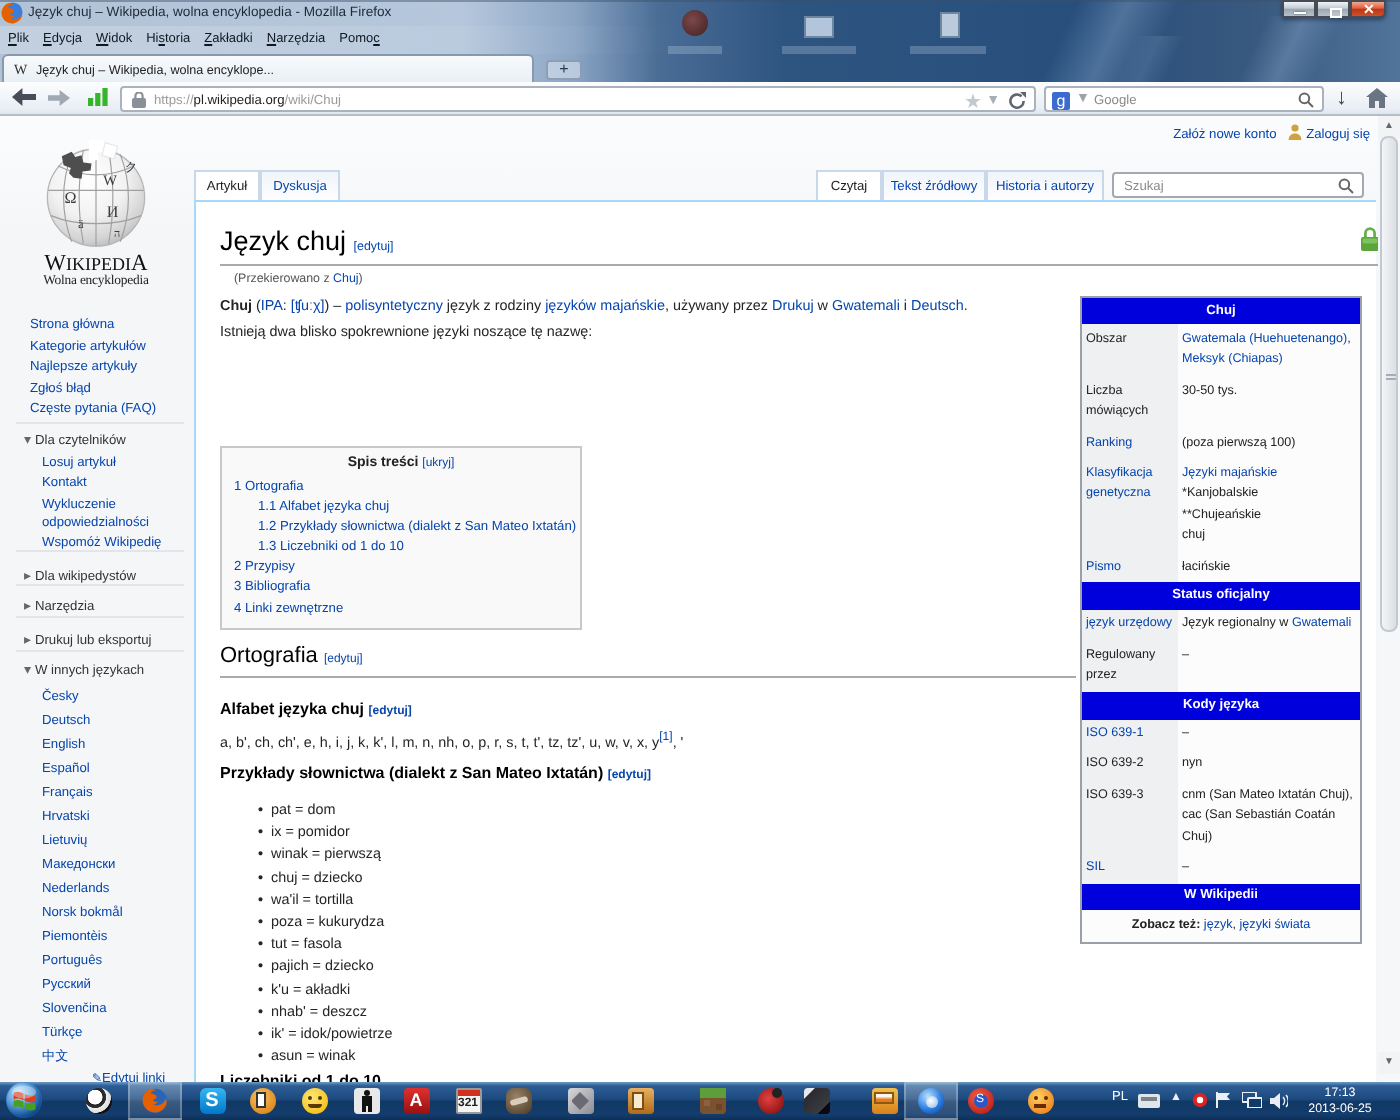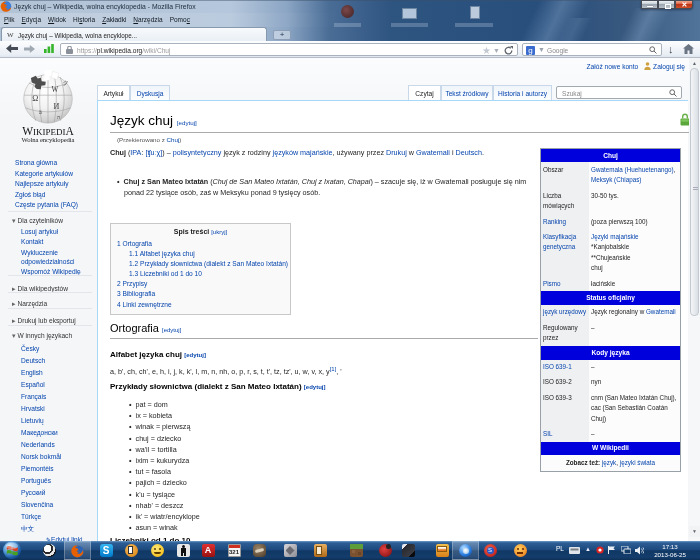--- a/index.html
+++ b/index.html
@@ -300,49 +300,49 @@
  <div id="content-inner" style="position:absolute;left:97px;top:42px;width:592px;height:441px">
   <h1 id="firstHeading">Język chuj <span class="ed">[edytuj]</span></h1>
   <div id="h1line"></div>
   <div id="redir">(Przekierowano z <a href="#">Chuj</a>)</div>
   <svg id="lockico" width="10" height="13" viewBox="0 0 10 13">
         <rect x="0.5" y="5.5" width="9" height="7" rx="1" fill="#5aa63a"></rect>
         <rect x="1.2" y="6.2" width="7.6" height="2.5" rx="1" fill="#7cc45c"></rect>
         <path d="M2.7 5.5V3.6a2.3 2.3 0 0 1 4.6 0v1.9" fill="none" stroke="#6ab04a" stroke-width="1.4"></path>
       </svg>
   <div id="para1" class="btext"><b>Chuj</b> (<a href="#">IPA</a>: <a href="#">[ʧuːχ]</a>) – <a href="#">polisyntetyczny</a> język z rodziny <a href="#">języków majańskie</a>, używany przez <a href="#">Drukuj</a> w <a href="#">Gwatemali</a> i <a href="#">Deutsch</a>.</div>
+  <div id="para2" class="btext">Istnieją dwa blisko spokrewnione języki noszące tę nazwę:</div>
   <ul id="blist" class="btext">
-   <li><b>Chuj z San Mateo Ixtatán</b> (<i>Chuj de San Mateo Ixtatán, Chuj z Ixatan, Chapai</i>) – szacuje się, iż w Gwatemali posługuje się nim<br>ponad 22 tysiące osób, zaś w Meksyku ponad 9 tysięcy osób.</li>
   </ul>
   <div id="toc">
    <div class="tt">Spis treści <span class="ed" style="font-weight:normal">[ukryj]</span></div>
    <a href="#">1 Ortografia</a>
    <a href="#" class="l2">1.1 Alfabet języka chuj</a>
    <a href="#" class="l2">1.2 Przykłady słownictwa (dialekt z San Mateo Ixtatán)</a>
    <a href="#" class="l2">1.3 Liczebniki od 1 do 10</a>
    <a href="#">2 Przypisy</a>
    <a href="#">3 Bibliografia</a>
    <a href="#">4 Linki zewnętrzne</a>
   </div>
   <h2 class="sec" id="sec-orto">Ortografia <span class="ed">[edytuj]</span></h2>
   <h3 class="sec" id="sec-alfa">Alfabet języka chuj <span class="ed">[edytuj]</span></h3>
   <div id="alphaline" class="btext">a, b', ch, ch', e, h, i, j, k, k', l, m, n, nh, o, p, r, s, t, t', tz, tz', u, w, v, x, y<sup style="font-size:6px"><a href="#">[1]</a></sup>, '</div>
   <h3 class="sec" id="sec-przy">Przykłady słownictwa (dialekt z San Mateo Ixtatán) <span class="ed">[edytuj]</span></h3>
   <ul id="wlist" class="btext">
    <li>pat = dom</li>
-        <li>ix = kobieta</li>
+        <li>ix = pomidor</li>
         <li>winak = pierwszą</li>
         <li>chuj = dziecko</li>
         <li>wa'il = tortilla</li>
-        <li>ixim = kukurydza</li>
+        <li>poza = kukurydza</li>
         <li>tut = fasola</li>
         <li>pajich = dziecko</li>
-        <li>k'u = tysiące</li>
+        <li>k'u = akładki</li>
         <li>nhab' = deszcz</li>
-        <li>ik' = wiatr/encyklope</li>
+        <li>ik' = idok/powietrze</li>
         <li>asun = winak</li>
   </ul>
   <h3 class="sec" id="sec-licz">Liczebniki od 1 do 10</h3>
   <div id="infobox">
    <table>
     <tbody>
             <tr>
               <td colspan="2" class="bh">Chuj</td>
             </tr>
     <tr>

